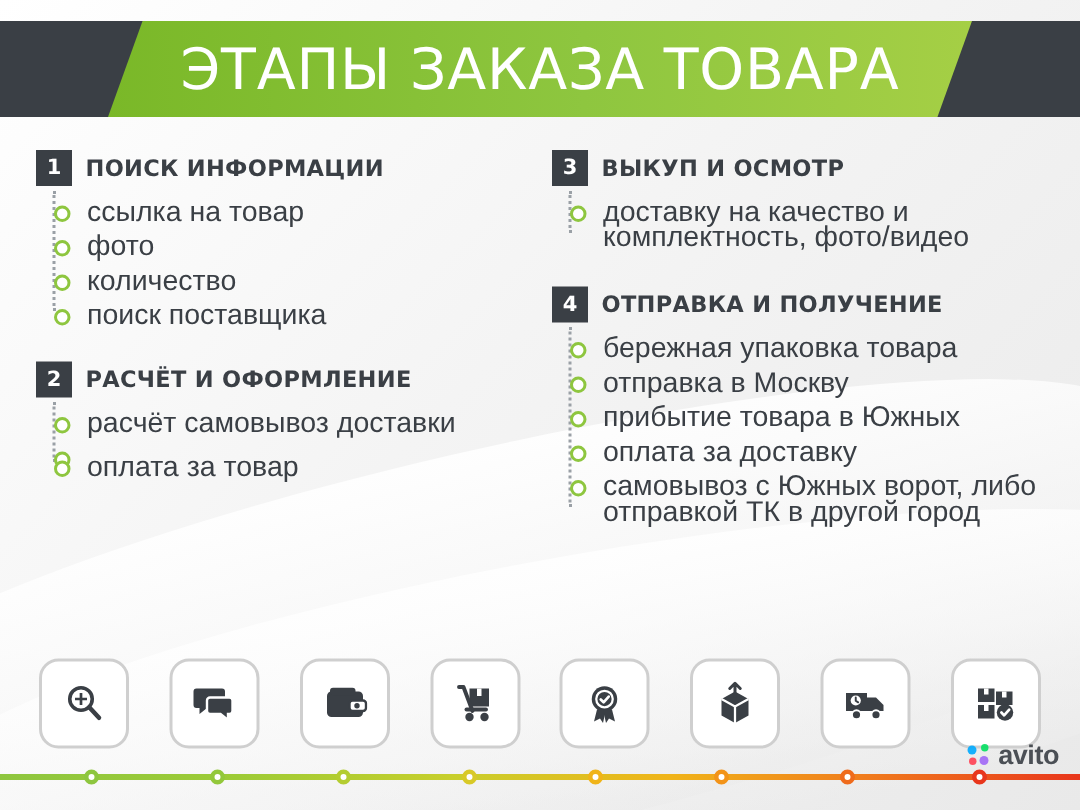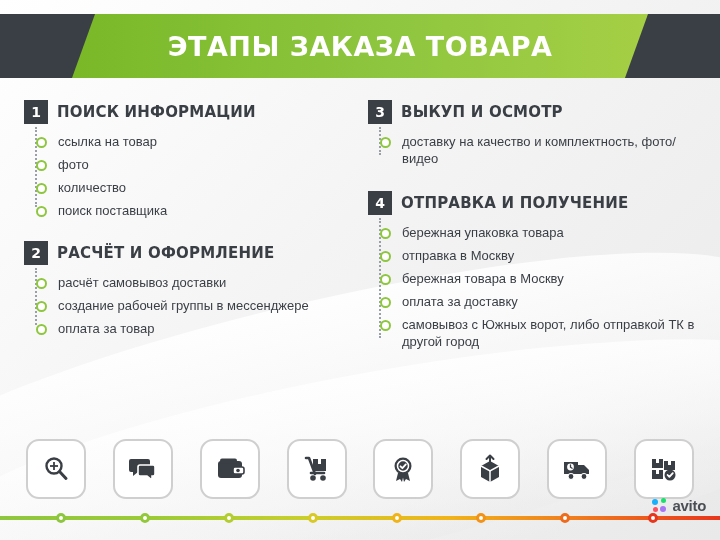--- a/index.html
+++ b/index.html
@@ -71,22 +71,22 @@
     left: 72px; top: 14px;
     width: 576px; height: 64px;
     background: linear-gradient(90deg, #7ab828 0%, #8ec63f 55%, #a5cf45 100%);
     clip-path: polygon(4% 0, 100% 0, 96% 100%, 0 100%);
     display: flex;
     align-items: center;
     justify-content: center;
   }
   .hdr-title {
     color: #ffffff;
-    font-size: 27px;
-    font-weight: bold;
+    font-size: 38px;
+    font-weight: normal;
     letter-spacing: 0.5px;
     white-space: nowrap;
     text-transform: uppercase;
     font-family: "DejaVu Sans", sans-serif;
   }
 
   
   .columns {
     position: absolute;
     left: 0; top: 100px;
@@ -154,21 +154,21 @@
     position: absolute;
     left: 0; top: 4px;
     width: 11px; height: 11px;
     border: 2.5px solid #8ec63f;
     border-radius: 50%;
     background: #ffffff;
     box-sizing: border-box;
   }
   .item-text {
     color: #3a3f45;
-    font-size: 13px;
+    font-size: 19px;
     line-height: 17px;
   }
 
   
   .icon-strip {
     position: absolute;
     left: 0;
     top: 438px;
     width: 720px;
     height: 62px;
@@ -223,21 +223,21 @@
   .avito-dots i {
     position: absolute;
     border-radius: 50%;
     display: block;
   }
   .d1 { width:6px;height:6px;left:0;top:1px;background:#0af; }
   .d2 { width:5px;height:5px;left:9px;top:0;background:#04e061; }
   .d3 { width:5px;height:5px;left:1px;top:9px;background:#ff4053; }
   .d4 { width:6px;height:6px;left:8px;top:8px;background:#a169f7; }
   .avito-word {
-    font-size: 15px;
+    font-size: 18px;
     font-weight: bold;
     color: #3a3f45;
     letter-spacing: -0.3px;
   }
 </style>
 </head>
 <body>
 
 <div class="page">
   <div class="swoosh"></div>
@@ -285,21 +285,20 @@
           <div class="step-badge">2</div>
           <div class="block-title">РАСЧЁТ И ОФОРМЛЕНИЕ</div>
         </div>
         <ul class="items">
           <li class="item">
             <span class="bullet"></span>
             <span class="item-text">расчёт самовывоз доставки</span>
           </li>
           <li class="item">
             <span class="bullet"></span>
-            <span class="item-text">создание рабочей группы в мессенджере</span>
           </li>
           <li class="item">
             <span class="bullet"></span>
             <span class="item-text">оплата за товар</span>
           </li>
         </ul>
       </div>
 
     </div>
 
@@ -327,21 +326,21 @@
           <li class="item">
             <span class="bullet"></span>
             <span class="item-text">бережная упаковка товара</span>
           </li>
           <li class="item">
             <span class="bullet"></span>
             <span class="item-text">отправка в Москву</span>
           </li>
           <li class="item">
             <span class="bullet"></span>
-            <span class="item-text">бережная товара в Москву</span>
+            <span class="item-text">прибытие товара в Южных</span>
           </li>
           <li class="item">
             <span class="bullet"></span>
             <span class="item-text">оплата за доставку</span>
           </li>
           <li class="item">
             <span class="bullet"></span>
             <span class="item-text">самовывоз с Южных ворот, либо отправкой ТК в другой город</span>
           </li>
         </ul>

